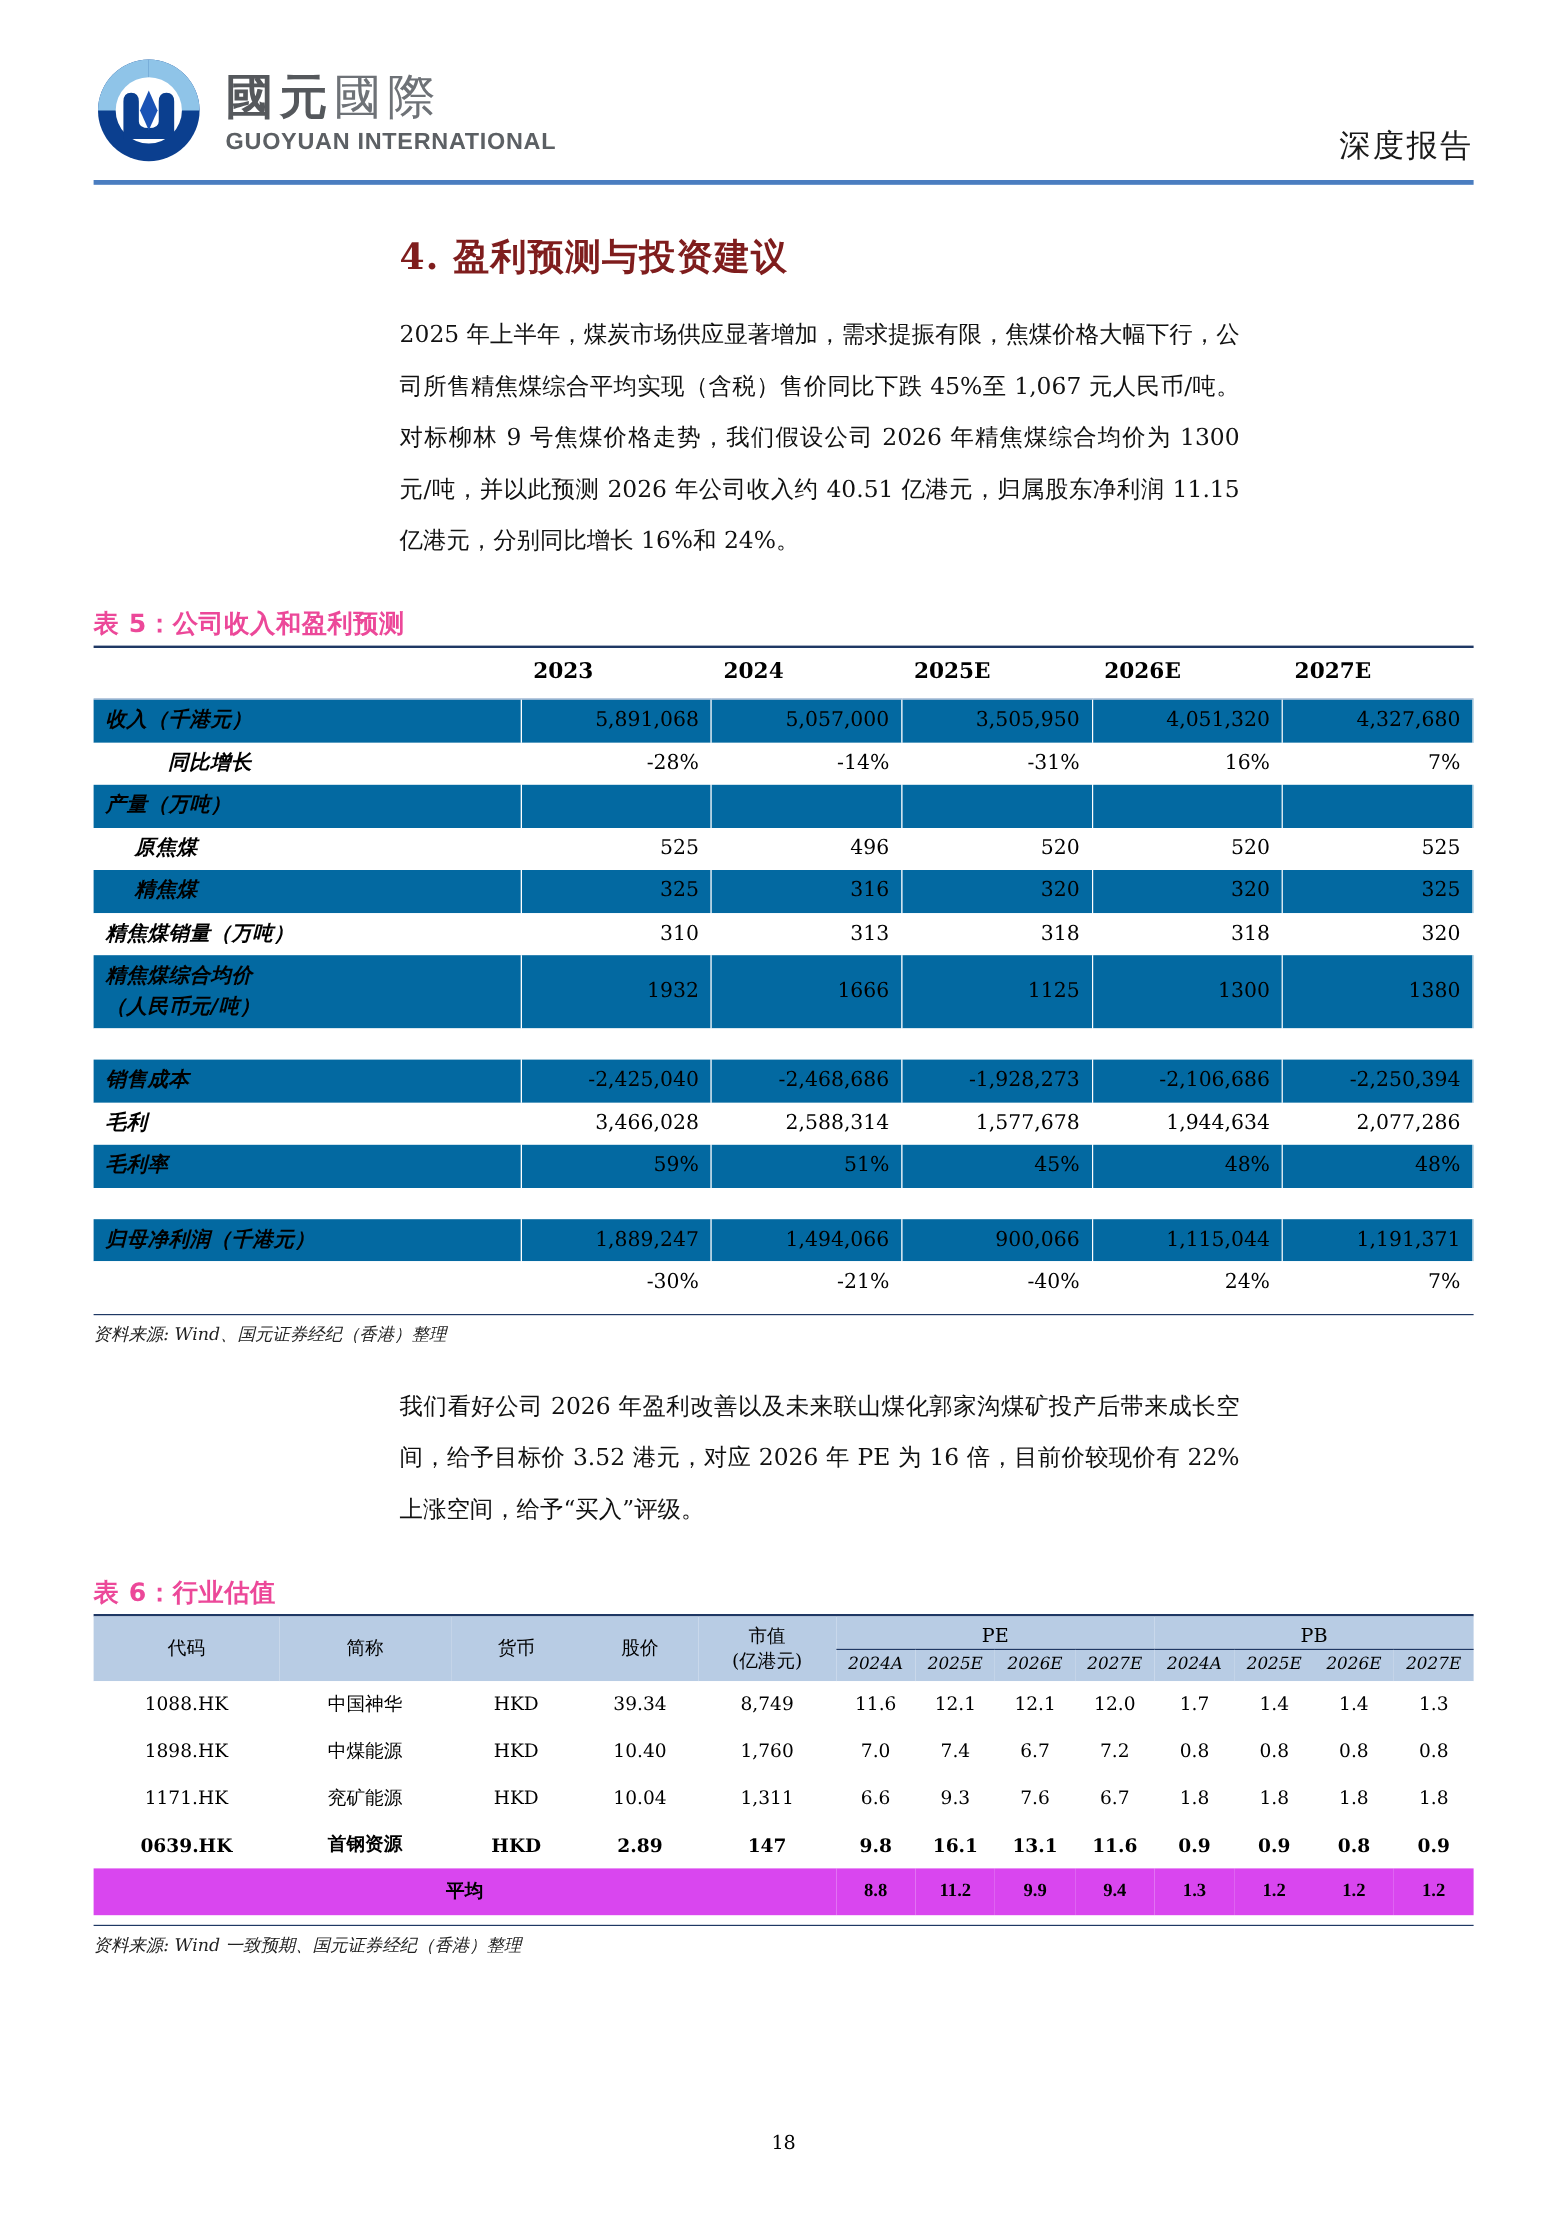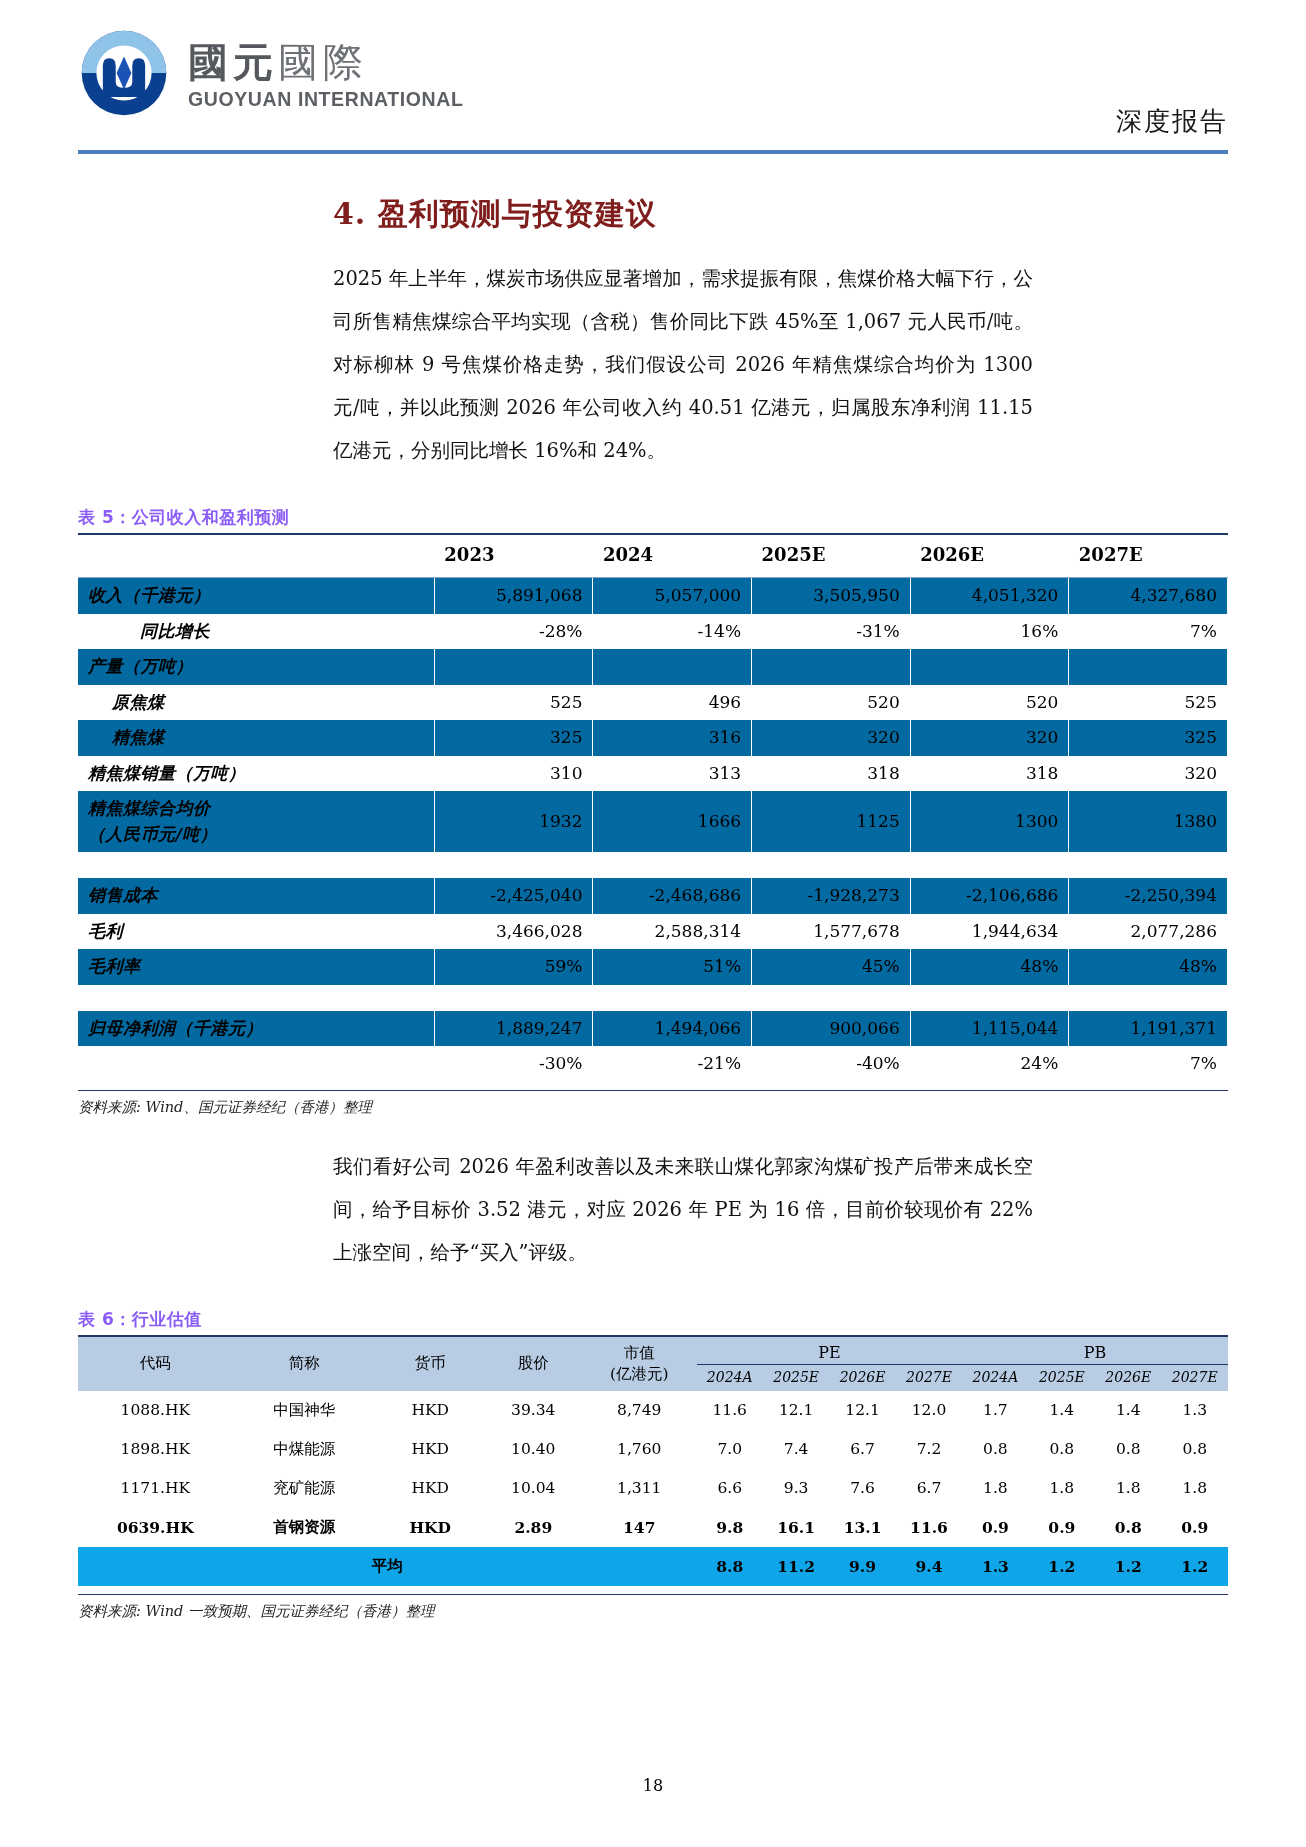--- a/index.html
+++ b/index.html
@@ -26,21 +26,21 @@
   }
   .header {
     position: relative;
     height: 152px;
     padding: 0 78px;
     box-sizing: border-box;
   }
   .logo-wrap {
     position: absolute;
     left: 78px;
-    top: 27px;
+    top: 46px;
     display: flex;
     align-items: center;
   }
   .logo-mark {
     width: 92px;
     height: 92px;
     position: relative;
     flex: none;
   }
   .logo-text-block {
@@ -116,23 +116,23 @@
     font-size: 19.5px;
     line-height: 43px;
     text-align: justify;
     color: #111;
     width: 700px;
   }
 
   
   .tbl-caption {
     font-family: "DejaVu Sans", sans-serif;
-    font-size: 17px;
+    font-size: 21px;
     font-weight: bold;
-    color: #8b5cf6;
+    color: #ec4899;
     margin-top: 34px;
     margin-bottom: 4px;
     letter-spacing: 0.5px;
   }
   .tbl-caption-rule {
     border-bottom: 2.5px solid #1f3864;
     margin-bottom: 0px;
   }
   .tbl-source {
     font-family: "DejaVu Serif", serif;
@@ -203,21 +203,21 @@
     padding-bottom: 2px;
     border-bottom: 1.4px solid #1f3864;
   }
   .t6 thead th.sub {
     font-size: 14px;
     padding-top: 4px;
     font-style: italic;
   }
   .t6 tbody td { background: #ffffff; padding: 9px 2px; }
   .t6 tbody tr.highlight td { font-weight: bold; }
-  .t6 tbody tr.avg td { background: #0ea5e9; font-weight: bold; }
+  .t6 tbody tr.avg td { background: #d946ef; font-weight: bold; font-family: Liberation Serif, serif; }
   .t6 .rowspan-cell { vertical-align: middle; }
 
   .page-number {
     position: absolute;
     bottom: 52px;
     left: 0;
     right: 0;
     text-align: center;
     font-family: "DejaVu Serif", serif;
     font-size: 16px;

